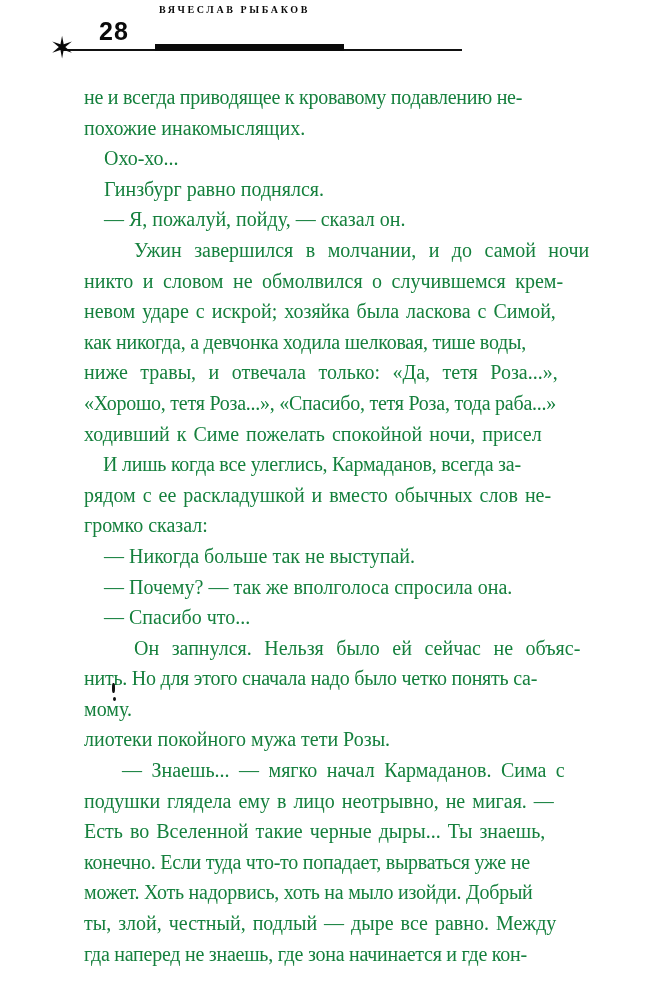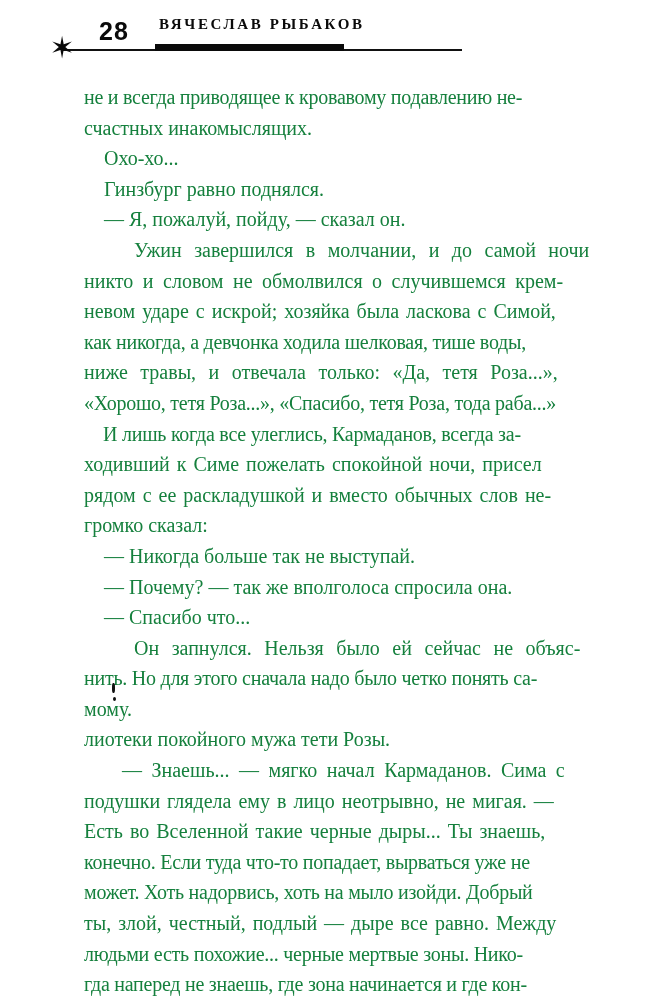--- a/index.html
+++ b/index.html
@@ -69,24 +69,24 @@
     font-family: Liberation Sans, sans-serif;
     font-weight: bold;
     font-size: 25px;
     letter-spacing: 1px;
     color: #0a0a0a;
   }
 
   .head-title {
     position: absolute;
     left: 159px;
-    top: 16px;
+    top: 4px;
     font-family: "Liberation Serif", "DejaVu Serif", serif;
     font-weight: bold;
-    font-size: 15px;
+    font-size: 10px;
     letter-spacing: 2.6px;
     color: #0a0a0a;
     white-space: nowrap;
   }
 
   
   .textblock {
     position: absolute;
     left: 84px;
     top: 82px;
@@ -142,48 +142,47 @@
   <div class="running-head">
     <div class="head-rule-thin"></div>
     <div class="head-rule-thick"></div>
     <div class="head-star">✶</div>
     <div class="folio">28</div>
     <div class="head-title">ВЯЧЕСЛАВ РЫБАКОВ</div>
   </div>
 
   <div class="textblock">
     <div class="ln j tight">не и всегда приводящее к кровавому подавлению не-</div>
-    <div class="ln j">счастных инакомыслящих.</div>
+    <div class="ln j">похожие инакомыслящих.</div>
     <div class="ln j">    Охо-хо...</div>
     <div class="ln j">    Гинзбург равно поднялся.</div>
     <div class="ln j">    — Я, пожалуй, пойду, — сказал он.</div>
     <div class="ln j sp3">    Ужин завершился в молчании, и до самой ночи</div>
     <div class="ln j sp2">никто и словом не обмолвился о случившемся крем-</div>
     <div class="ln j sp1">невом ударе с искрой; хозяйка была ласкова с Симой,</div>
     <div class="ln j tight">как никогда, а девчонка ходила шелковая, тише воды,</div>
     <div class="ln j sp3">ниже травы, и отвечала только: «Да, тетя Роза...»,</div>
     <div class="ln j tight">«Хорошо, тетя Роза...», «Спасибо, тетя Роза, тода раба...»</div>
+    <div class="ln j sp1">ходивший к Симе пожелать спокойной ночи, присел</div>
     <div class="ln j tight">    И лишь когда все улеглись, Кармаданов, всегда за-</div>
-    <div class="ln j sp1">ходивший к Симе пожелать спокойной ночи, присел</div>
     <div class="ln j sp1">рядом с ее раскладушкой и вместо обычных слов не-</div>
     <div class="ln j">громко сказал:</div>
     <div class="ln j">    — Никогда больше так не выступай.</div>
     <div class="ln j">    — Почему? — так же вполголоса спросила она.</div>
     <div class="ln j">    — Спасибо что...</div>
     <div class="ln j sp3">    Он запнулся. Нельзя было ей сейчас не объяс-</div>
     <div class="ln j tight">нить. Но для этого сначала надо было четко понять са-</div>
     <div class="ln j">мому.</div>
     <div class="ln j">лиотеки покойного мужа тети Розы.</div>
     <div class="ln j sp2">    — Знаешь... — мягко начал Кармаданов. Сима с</div>
     <div class="ln j sp1">подушки глядела ему в лицо неотрывно, не мигая. —</div>
     <div class="ln j sp1">Есть во Вселенной такие черные дыры... Ты знаешь,</div>
     <div class="ln j tight">конечно. Если туда что-то попадает, вырваться уже не</div>
     <div class="ln j tight">может. Хоть надорвись, хоть на мыло изойди. Добрый</div>
     <div class="ln j sp1">ты, злой, честный, подлый — дыре все равно. Между</div>
-    <div class="ln j tight">людьми есть похожие... черные мертвые зоны. Нико-</div>
     <div class="ln j tight">гда наперед не знаешь, где зона начинается и где кон-</div>
 
   </div>
 
   <div class="speck"></div>
   <div class="speck2"></div>
 
 </div>
 
 </body></html>

